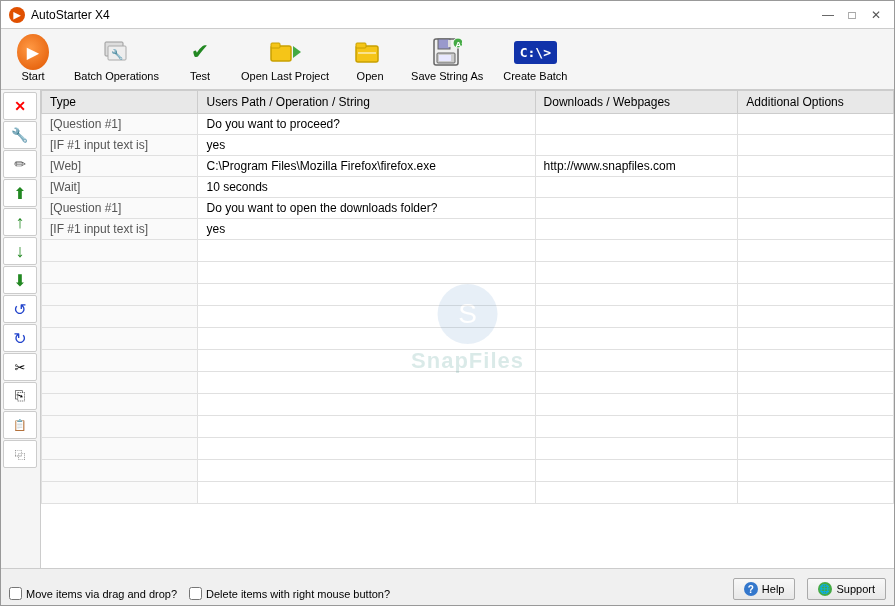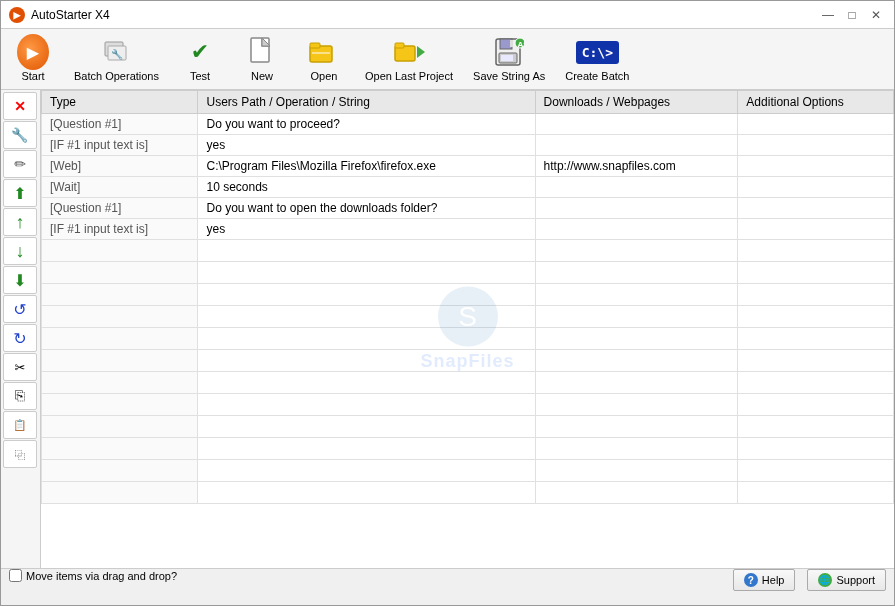--- a/index.html
+++ b/index.html
@@ -179,32 +179,32 @@
       height: 60px;
       background: #6699cc;
       border-radius: 50%;
       display: flex;
       align-items: center;
       justify-content: center;
       color: white;
       font-size: 28px;
     }
     .watermark-text {
-      font-size: 18px;
+      font-size: 22px;
       font-weight: bold;
-      color: #3b82f6;
+      color: #0f766e;
       letter-spacing: 1px;
     }
 
     .status-bar {
       height: 32px;
       background: #f0f0f0;
       border-top: 1px solid #ccc;
       display: flex;
-      align-items: flex-start;
+      align-items: flex-end;
       padding: 0 8px;
       gap: 12px;
       font-size: 11px;
     }
     .status-checkbox-label {
       display: flex;
       align-items: center;
       gap: 4px;
       cursor: pointer;
     }
@@ -284,51 +284,41 @@
     <span>Batch Operations</span>
   </button>
 
   <button class="toolbar-btn">
     <div class="icon-area">
       <span class="toolbar-icon-check">✔</span>
     </div>
     <span>Test</span>
   </button>
 
-  <button class="toolbar-btn">
-    <div class="icon-area">
-      <svg width="28" height="32" viewBox="0 0 28 32">
-        <rect x="3" y="2" width="18" height="24" rx="1" fill="white" stroke="#888" stroke-width="1.5"></rect>
-        <polyline points="14,2 14,10 22,10" fill="none" stroke="#888" stroke-width="1.5"></polyline>
-        <polygon points="14,2 22,10 14,10" fill="#ccc" stroke="#888" stroke-width="1"></polygon>
+
+  <button class="toolbar-btn" style="min-width:80px">
+    <div class="icon-area">
+      <svg width="32" height="28" viewBox="0 0 32 28">
+        <rect x="2" y="8" width="20" height="15" rx="2" fill="#f5c518" stroke="#c8a000" stroke-width="1.5"></rect>
+        <rect x="2" y="5" width="9" height="5" rx="1" fill="#f5c518" stroke="#c8a000" stroke-width="1"></rect>
+        <polygon points="24,8 32,14 24,20" fill="#44aa44"></polygon>
       </svg>
     </div>
-    <span>New</span>
+    <span>Open Last Project</span>
   </button>
 
   <button class="toolbar-btn">
     <div class="icon-area">
       <svg width="32" height="28" viewBox="0 0 32 28">
         <rect x="2" y="8" width="22" height="16" rx="2" fill="#f5c518" stroke="#c8a000" stroke-width="1.5"></rect>
         <rect x="2" y="5" width="10" height="5" rx="1" fill="#f5c518" stroke="#c8a000" stroke-width="1"></rect>
         <rect x="4" y="14" width="18" height="2" fill="#fff" opacity="0.5"></rect>
       </svg>
     </div>
     <span>Open</span>
-  </button>
-
-  <button class="toolbar-btn" style="min-width:80px">
-    <div class="icon-area">
-      <svg width="32" height="28" viewBox="0 0 32 28">
-        <rect x="2" y="8" width="20" height="15" rx="2" fill="#f5c518" stroke="#c8a000" stroke-width="1.5"></rect>
-        <rect x="2" y="5" width="9" height="5" rx="1" fill="#f5c518" stroke="#c8a000" stroke-width="1"></rect>
-        <polygon points="24,8 32,14 24,20" fill="#44aa44"></polygon>
-      </svg>
-    </div>
-    <span>Open Last Project</span>
   </button>
 
 
   <button class="toolbar-btn" style="min-width:80px">
     <div class="icon-area">
       <svg width="30" height="30" viewBox="0 0 30 30">
         <rect x="2" y="2" width="24" height="26" rx="2" fill="#f0f0f0" stroke="#666" stroke-width="1.5"></rect>
         <rect x="6" y="2" width="12" height="10" fill="#9999cc" stroke="#666" stroke-width="1"></rect>
         <rect x="16" y="3" width="3" height="7" fill="#ddd"></rect>
         <rect x="5" y="16" width="18" height="10" rx="1" fill="#ccc" stroke="#666" stroke-width="1"></rect>
@@ -492,20 +482,24 @@
         </tbody>
     </table>
   </div>
 </div>
 
 <div class="status-bar">
   <label class="status-checkbox-label">
     <input type="checkbox" style="">
     <span>Move items via drag and drop?</span>
   </label>
+  <label class="status-checkbox-label">
+    <input type="checkbox" style="">
+    <span>Delete items with right mouse button?</span>
+  </label>
   <div class="status-spacer"></div>
   <button class="status-btn">
     <div class="help-icon-circle">?</div>
     <span>Help</span>
   </button>
   <button class="status-btn">
     <div class="support-icon-circle">🌐</div>
     <span>Support</span>
   </button>
 </div>

